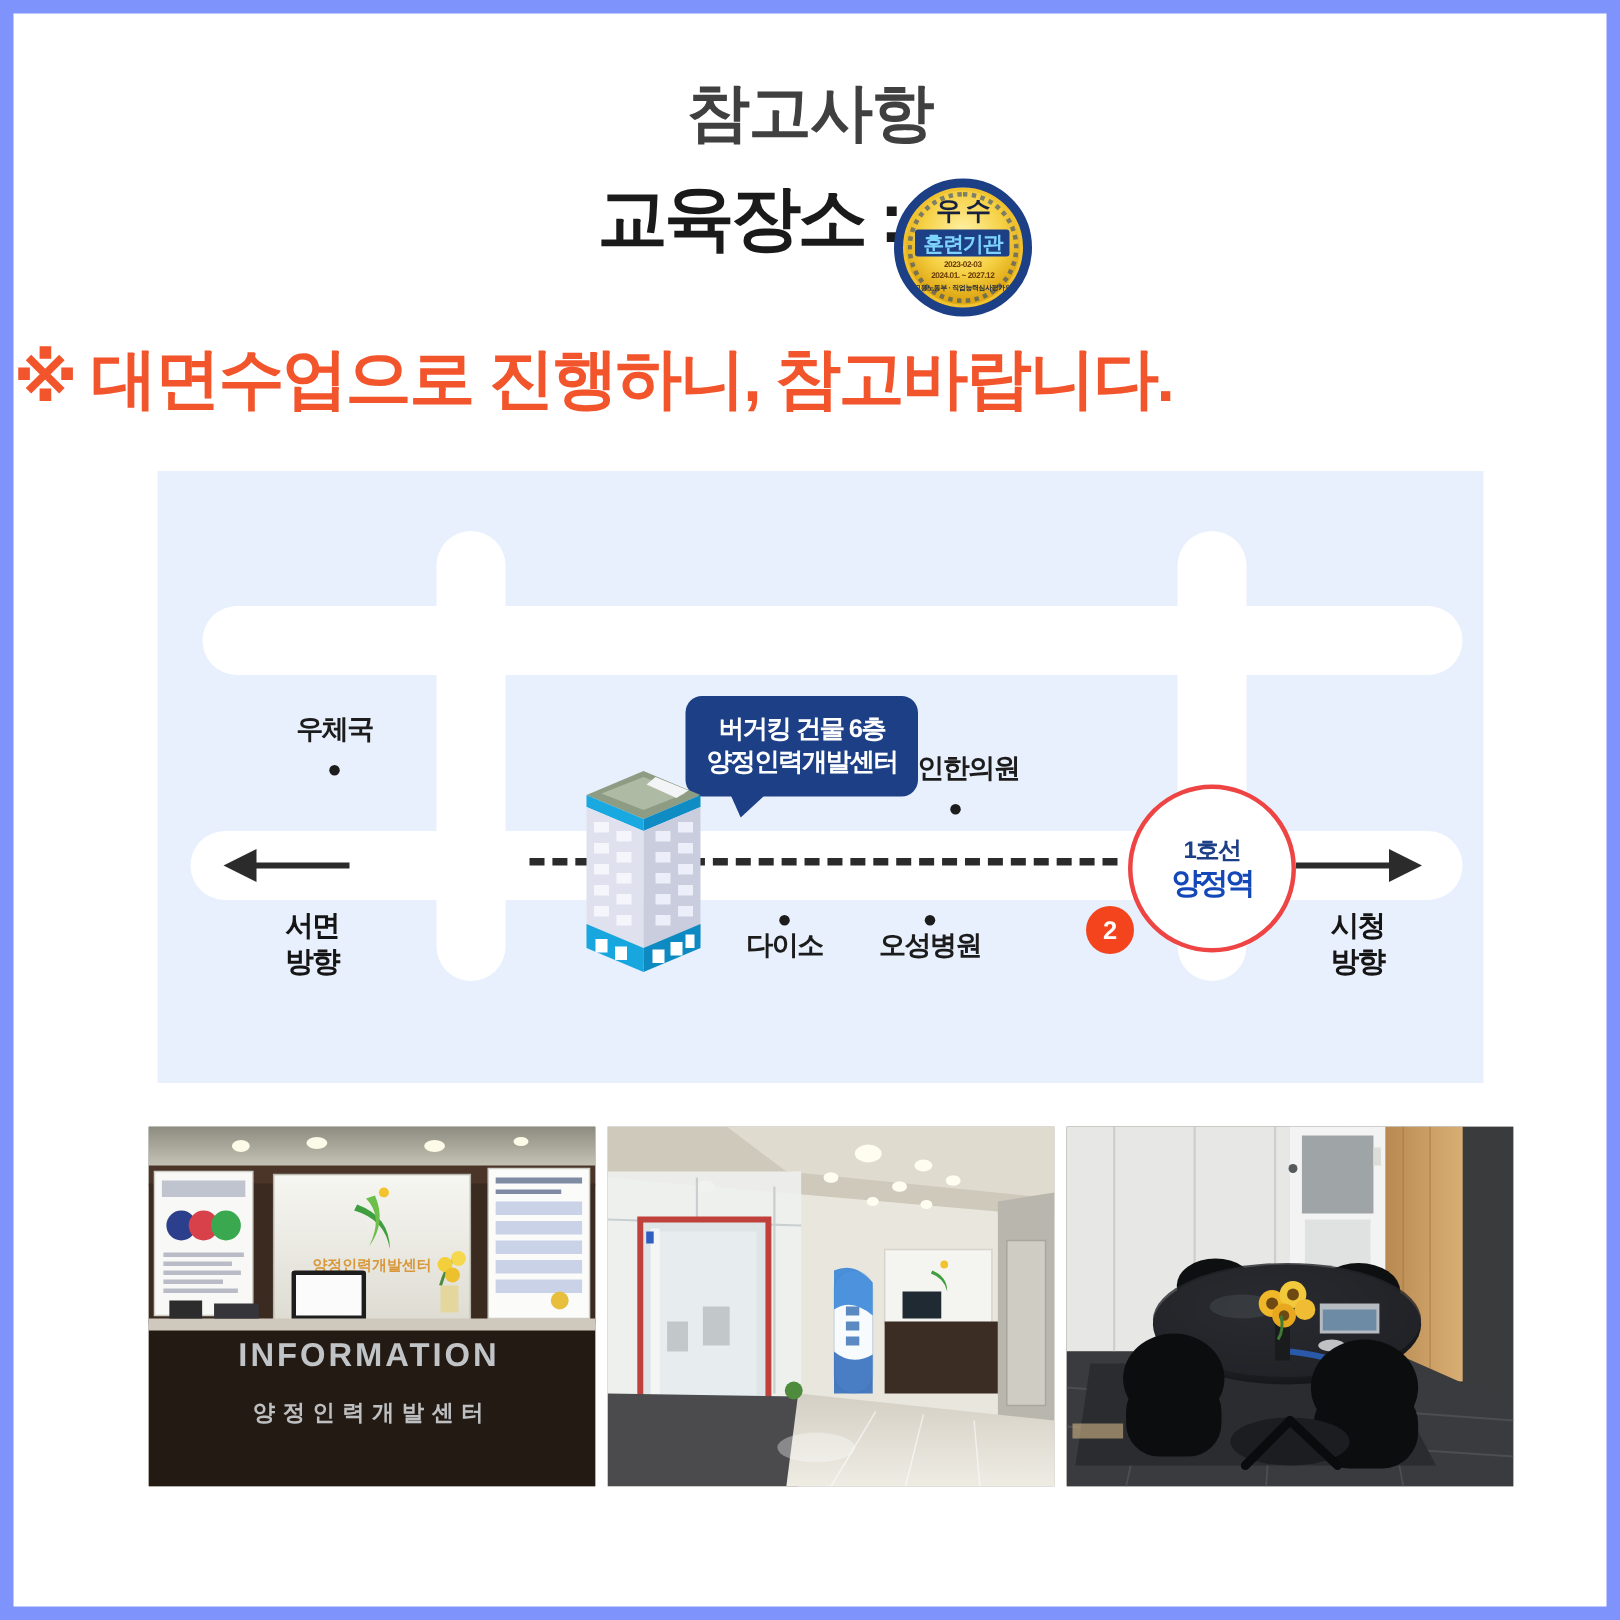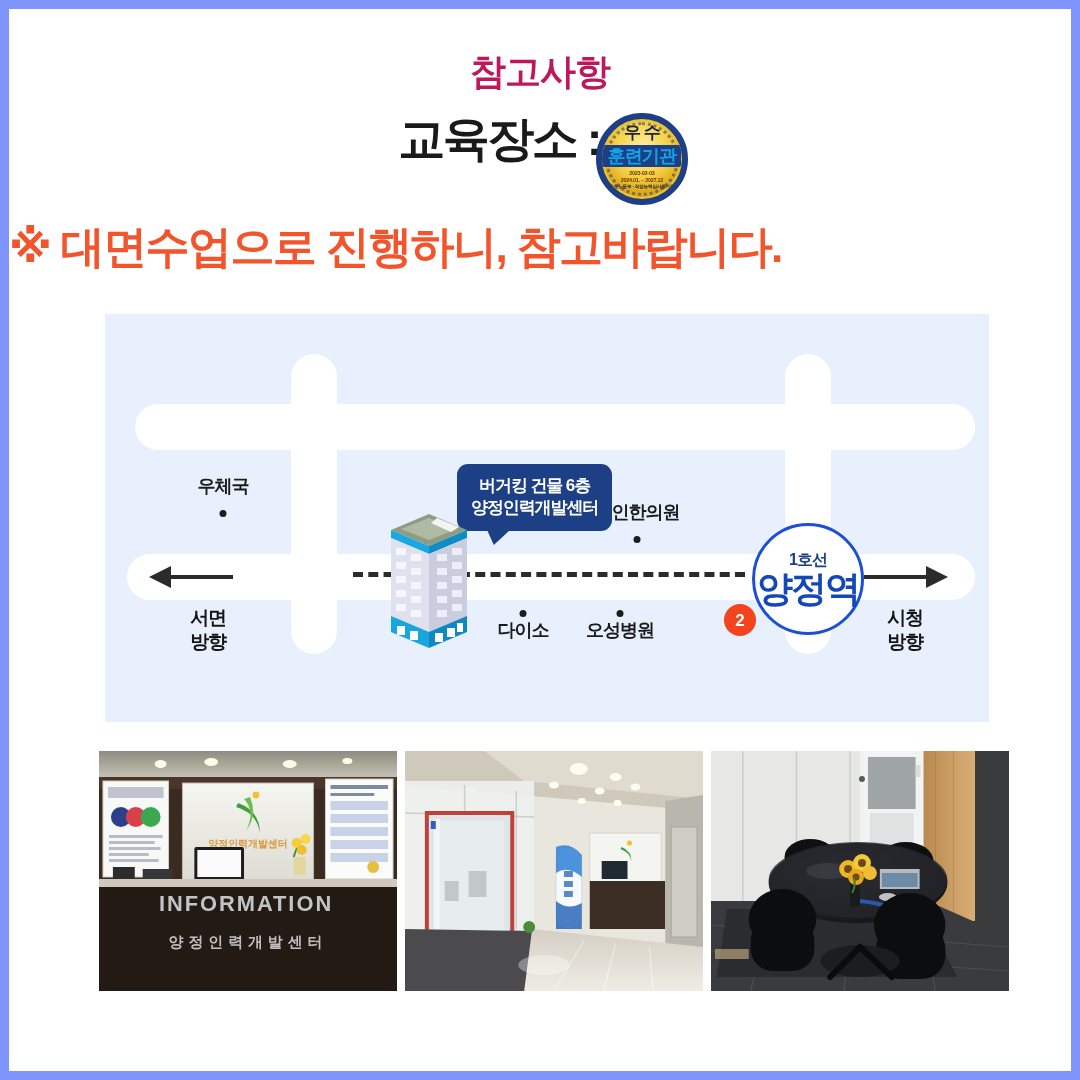--- a/index.html
+++ b/index.html
@@ -19,24 +19,24 @@
     border: 9px solid #7f93fc;
     overflow: hidden;
   }
 
   
   .header { position: absolute; left: 0; top: 0; width: 100%; }
 
   .title {
     text-align: center;
     margin-top: 44px;
-    font-size: 36px;
+    font-size: 42px;
     font-weight: 900;
     letter-spacing: -1px;
-    color: #be185d;
+    color: #404040;
     line-height: 1.05;
   }
 
   .venue-line {
     margin-top: 22px;
     display: flex;
     justify-content: center;
     font-size: 47px;
     font-weight: 700;
     letter-spacing: -2.5px;
@@ -72,23 +72,23 @@
   .seal .seal-top {
     font-size: 17px;
     font-weight: 900;
     color: #16213f;
     letter-spacing: -1px;
     line-height: 1;
     margin-top: -4px;
     position: relative;
   }
   .seal .seal-mid {
-    font-size: 18px;
+    font-size: 14px;
     font-weight: 900;
-    color: #0ea5e9;
+    color: #7dd3fc;
     letter-spacing: -.8px;
     line-height: 1;
     margin-top: 4px;
     padding: 2px 5px;
     border-radius: 2px;
     background: #1c3f86;
     position: relative;
   }
   .seal .seal-dates {
     font-size: 5.5px;
@@ -204,36 +204,36 @@
     border-top: 17px solid #1c3f86;
     transform: skewX(-8deg);
   }
 
   
   .station {
     position: absolute;
     width: 112px; height: 112px;
     border-radius: 50%;
     background: #ffffff;
-    border: 3px solid #1d4ed8;
+    border: 3px solid #ef4444;
     display: flex;
     flex-direction: column;
     align-items: center;
     justify-content: center;
   }
   .station .line-no {
     font-size: 16px;
     font-weight: 700;
     letter-spacing: -1px;
     color: #1c3f86;
     line-height: 1;
     margin-bottom: 3px;
   }
   .station .st-name {
-    font-size: 36px;
+    font-size: 20px;
     font-weight: 900;
     letter-spacing: -2px;
     color: #1447b8;
     line-height: 1;
   }
 
   .exit-badge {
     position: absolute;
     width: 32px; height: 32px;
     border-radius: 50%;

